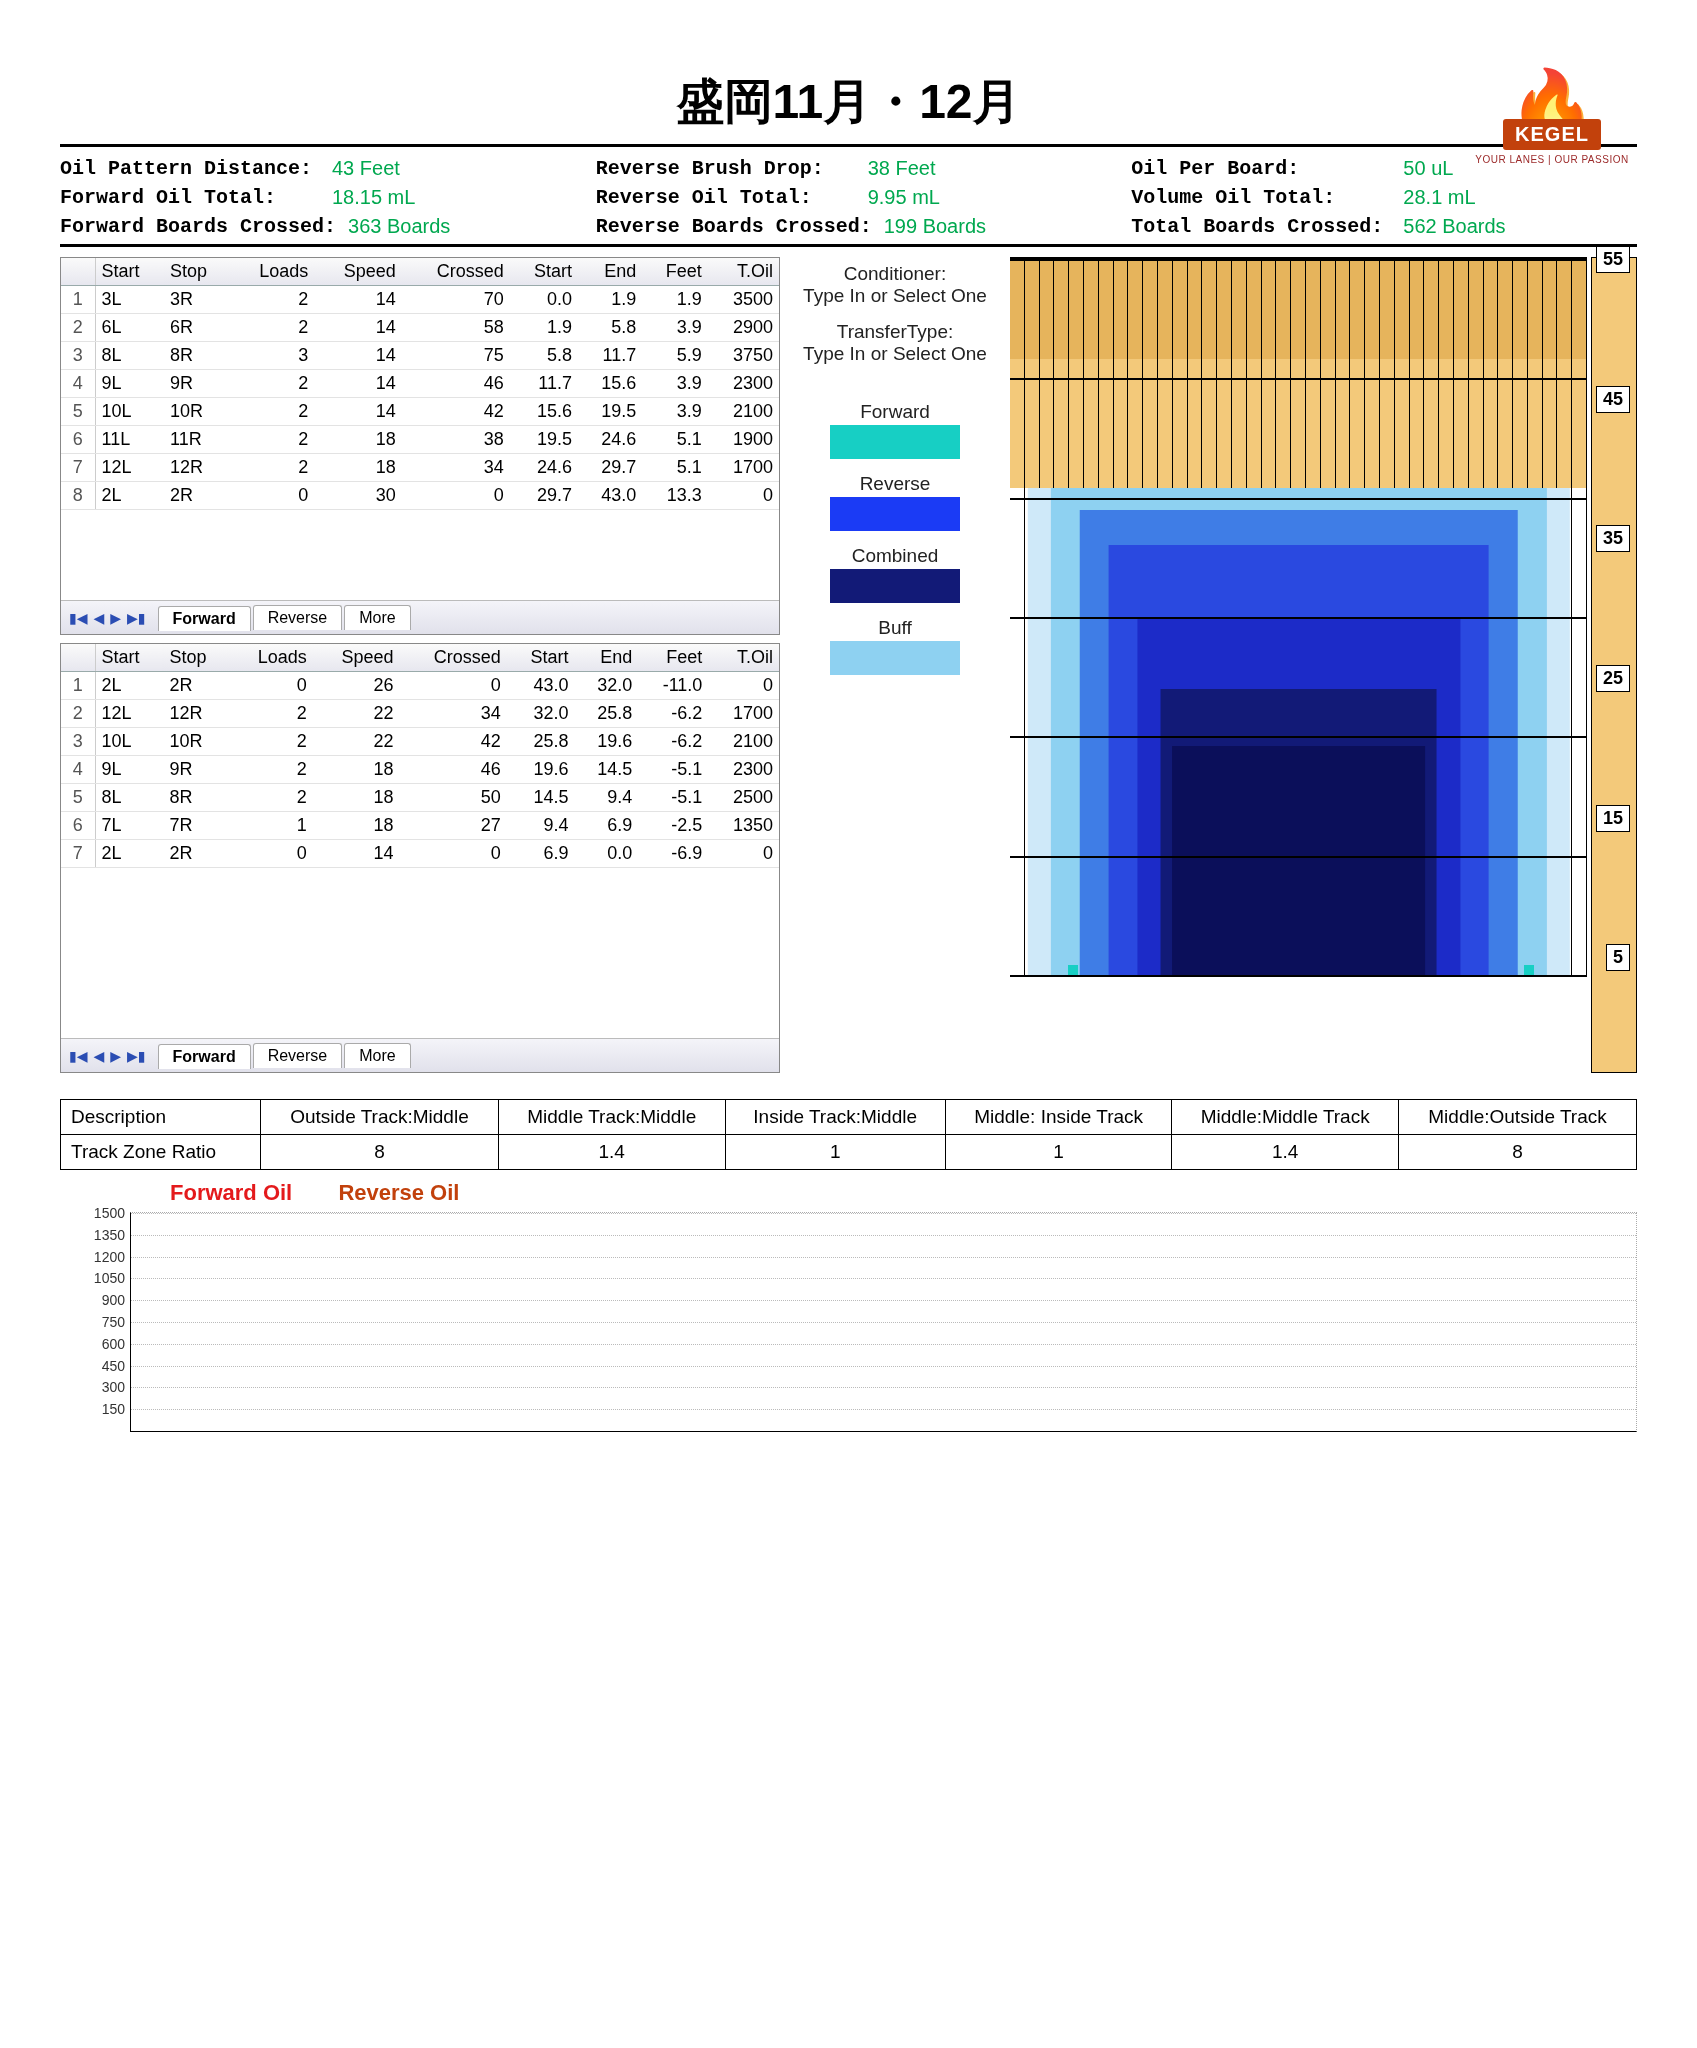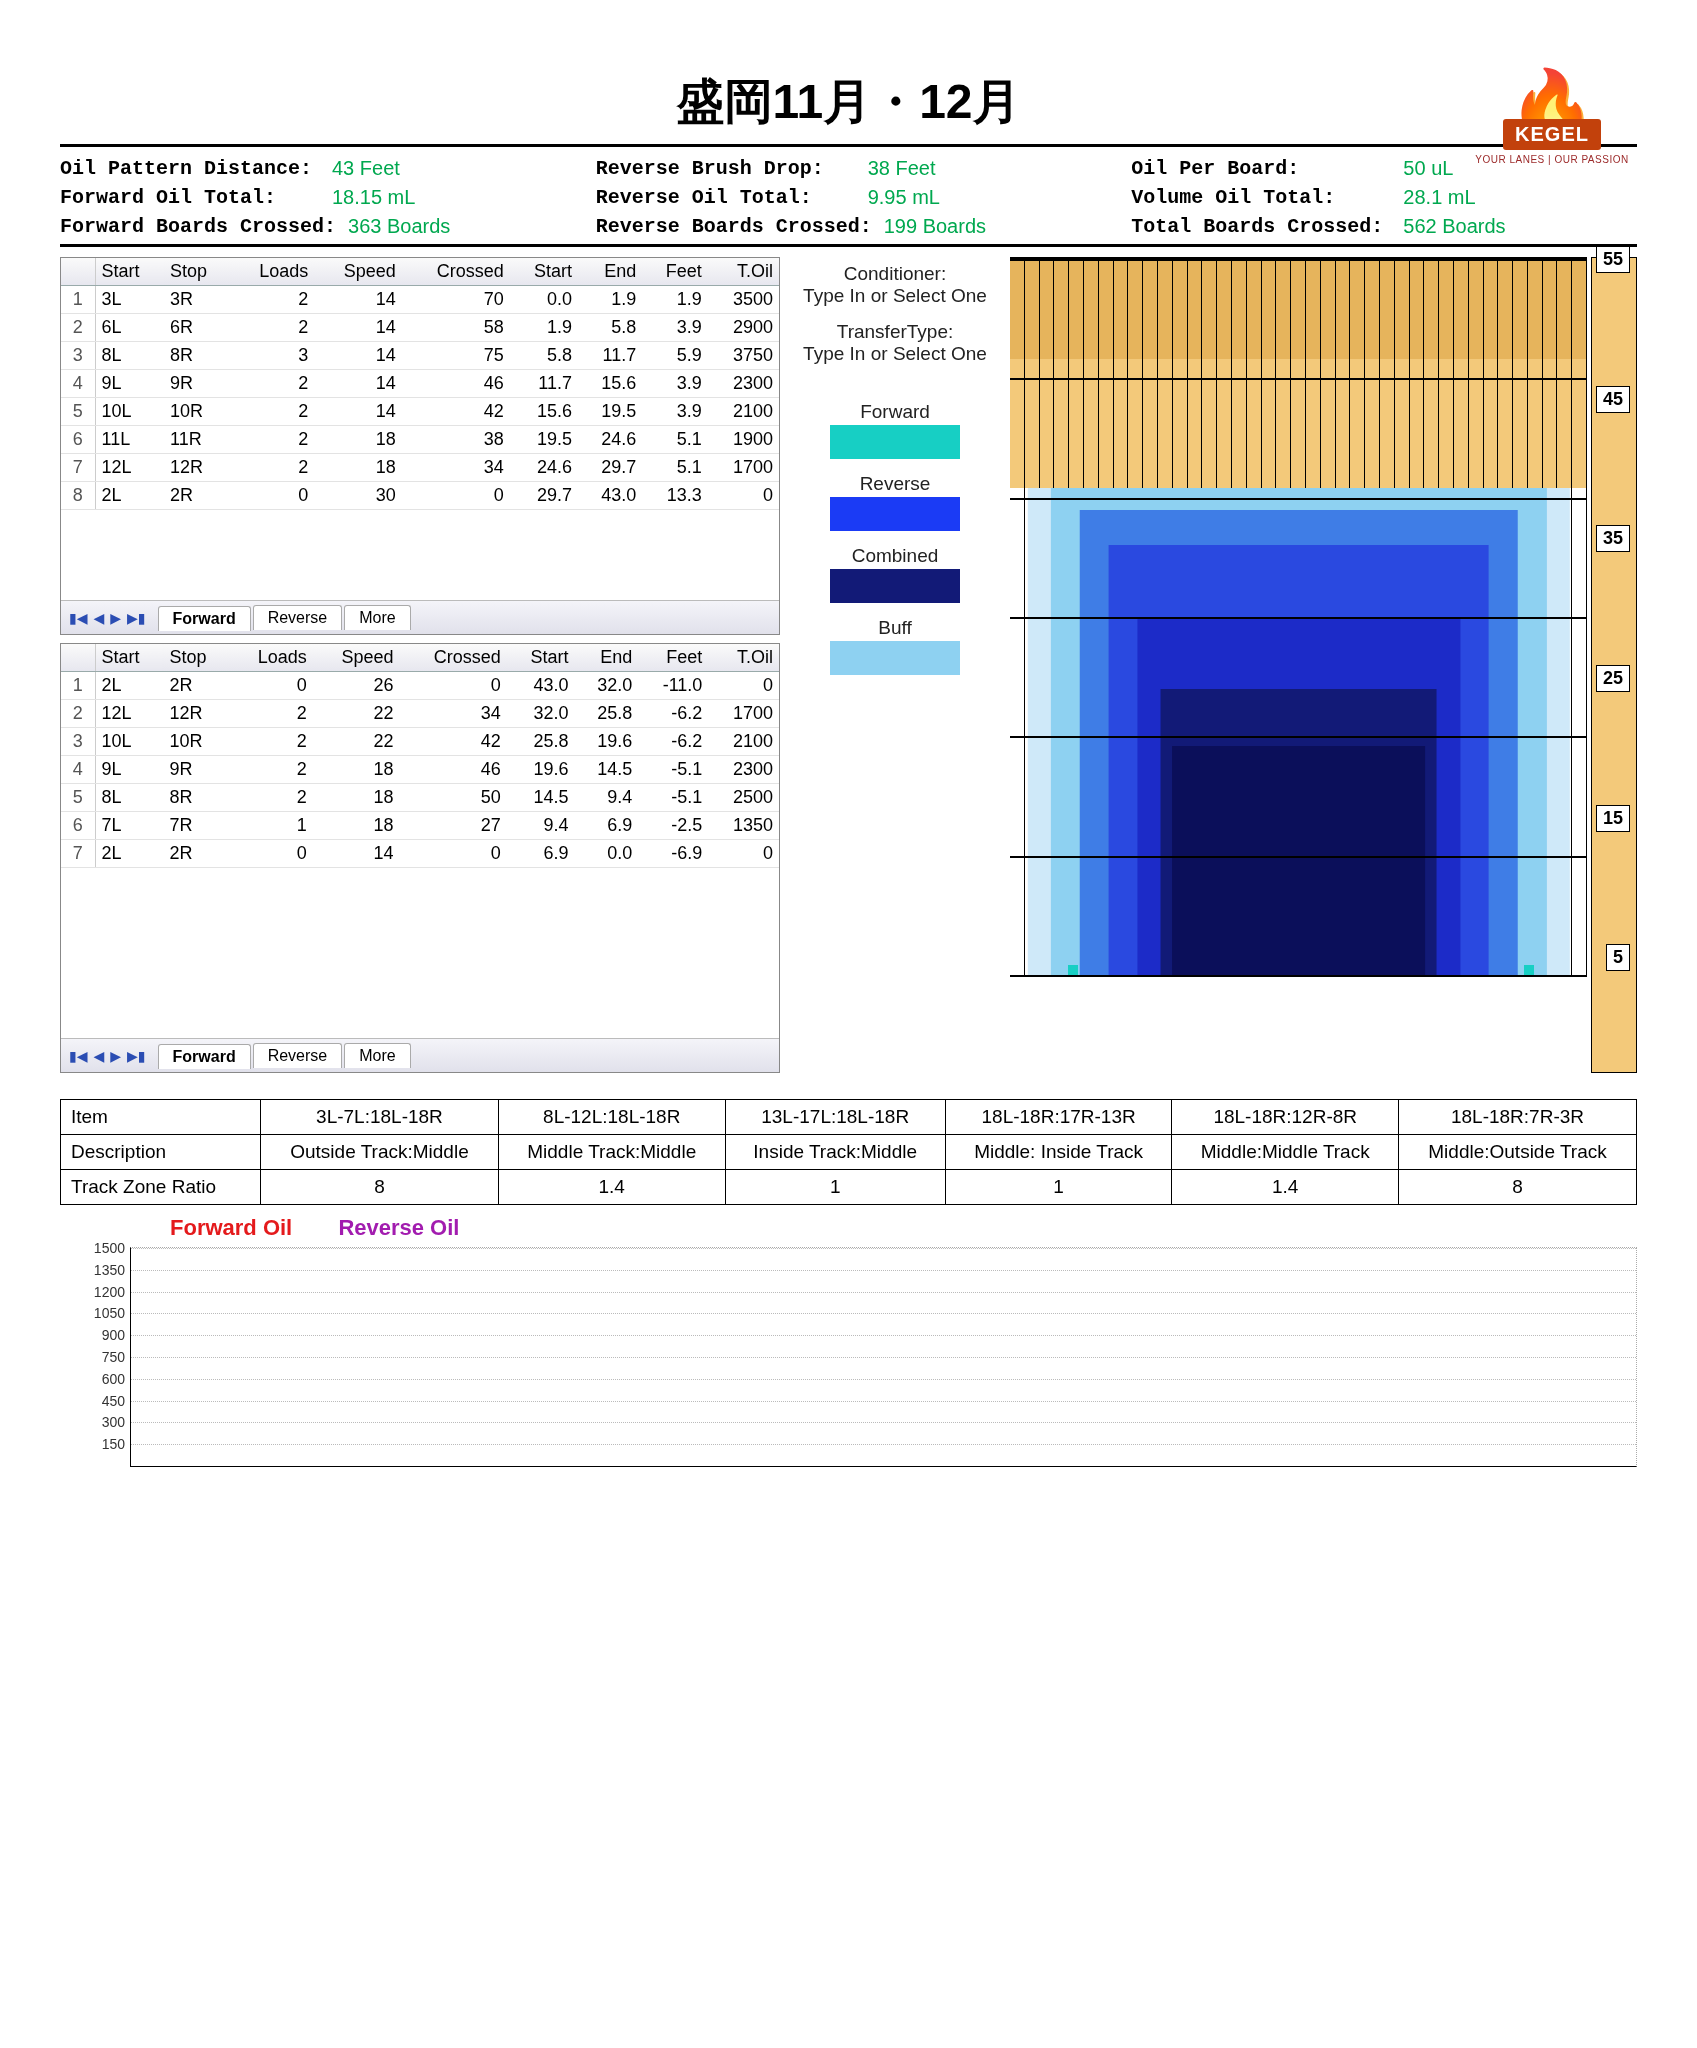--- a/index.html
+++ b/index.html
@@ -57,21 +57,21 @@
   .lane .grid10 div{flex:1;border-top:2px solid #000;}
   .ruler{width:46px;display:flex;flex-direction:column;background:#f3c97a;border:1px solid #000;gap:24px;}
   .ruler div{flex:1;position:relative;font-size:18px;font-weight:700;text-align:center;}
   .ruler div span{position:absolute;right:6px;top:-12px;background:#fff;border:1px solid #000;padding:2px 6px;font-size:18px;}
   .zonetbl{width:100%;border-collapse:collapse;margin-top:26px;font-size:19px;}
   .zonetbl th,.zonetbl td{border:1px solid #000;padding:6px 10px;text-align:center;}
   .zonetbl td.lbl{text-align:left;width:200px;}
   .chartwrap{margin-top:10px;}
   .chartlegend{font-size:22px;font-weight:700;margin:4px 0 6px 110px;}
   .chartlegend .f{color:var(--red);margin-right:40px;}
-  .chartlegend .r{color:#a21caf;}
+  .chartlegend .r{color:#c2410c;}
   .oilchart{display:flex;align-items:flex-end;height:220px;border:1px dotted #aaa;border-left:1px solid #000;border-bottom:1px solid #000;position:relative;margin-left:70px;}
   .oilchart .ytick{position:absolute;left:-62px;font-size:14px;color:#333;width:56px;text-align:right;}
   .oilchart .gridline{position:absolute;left:0;right:0;border-top:1px dotted #bbb;}
   .oilchart .bar{flex:1;display:flex;flex-direction:column;justify-content:flex-end;margin:0 2px;}
   .oilchart .bar .seg{width:100%;}
 </style>
 </head>
 <body>
 
 <div class="page">
@@ -473,29 +473,20 @@
           </div>
           <div>
             <span>5</span>
           </div>
         </div>
     </div>
   </div>
 
   <table class="zonetbl" id="zonetbl">
       <tbody>
-        <tr>
-          <td class="lbl">Item</td>
-          <td>3L-7L:18L-18R</td>
-          <td>8L-12L:18L-18R</td>
-          <td>13L-17L:18L-18R</td>
-          <td>18L-18R:17R-13R</td>
-          <td>18L-18R:12R-8R</td>
-          <td>18L-18R:7R-3R</td>
-        </tr>
         <tr>
           <td class="lbl">Description</td>
           <td>Outside Track:Middle</td>
           <td>Middle Track:Middle</td>
           <td>Inside Track:Middle</td>
           <td>Middle: Inside Track</td>
           <td>Middle:Middle Track</td>
           <td>Middle:Outside Track</td>
         </tr>
         <tr>

